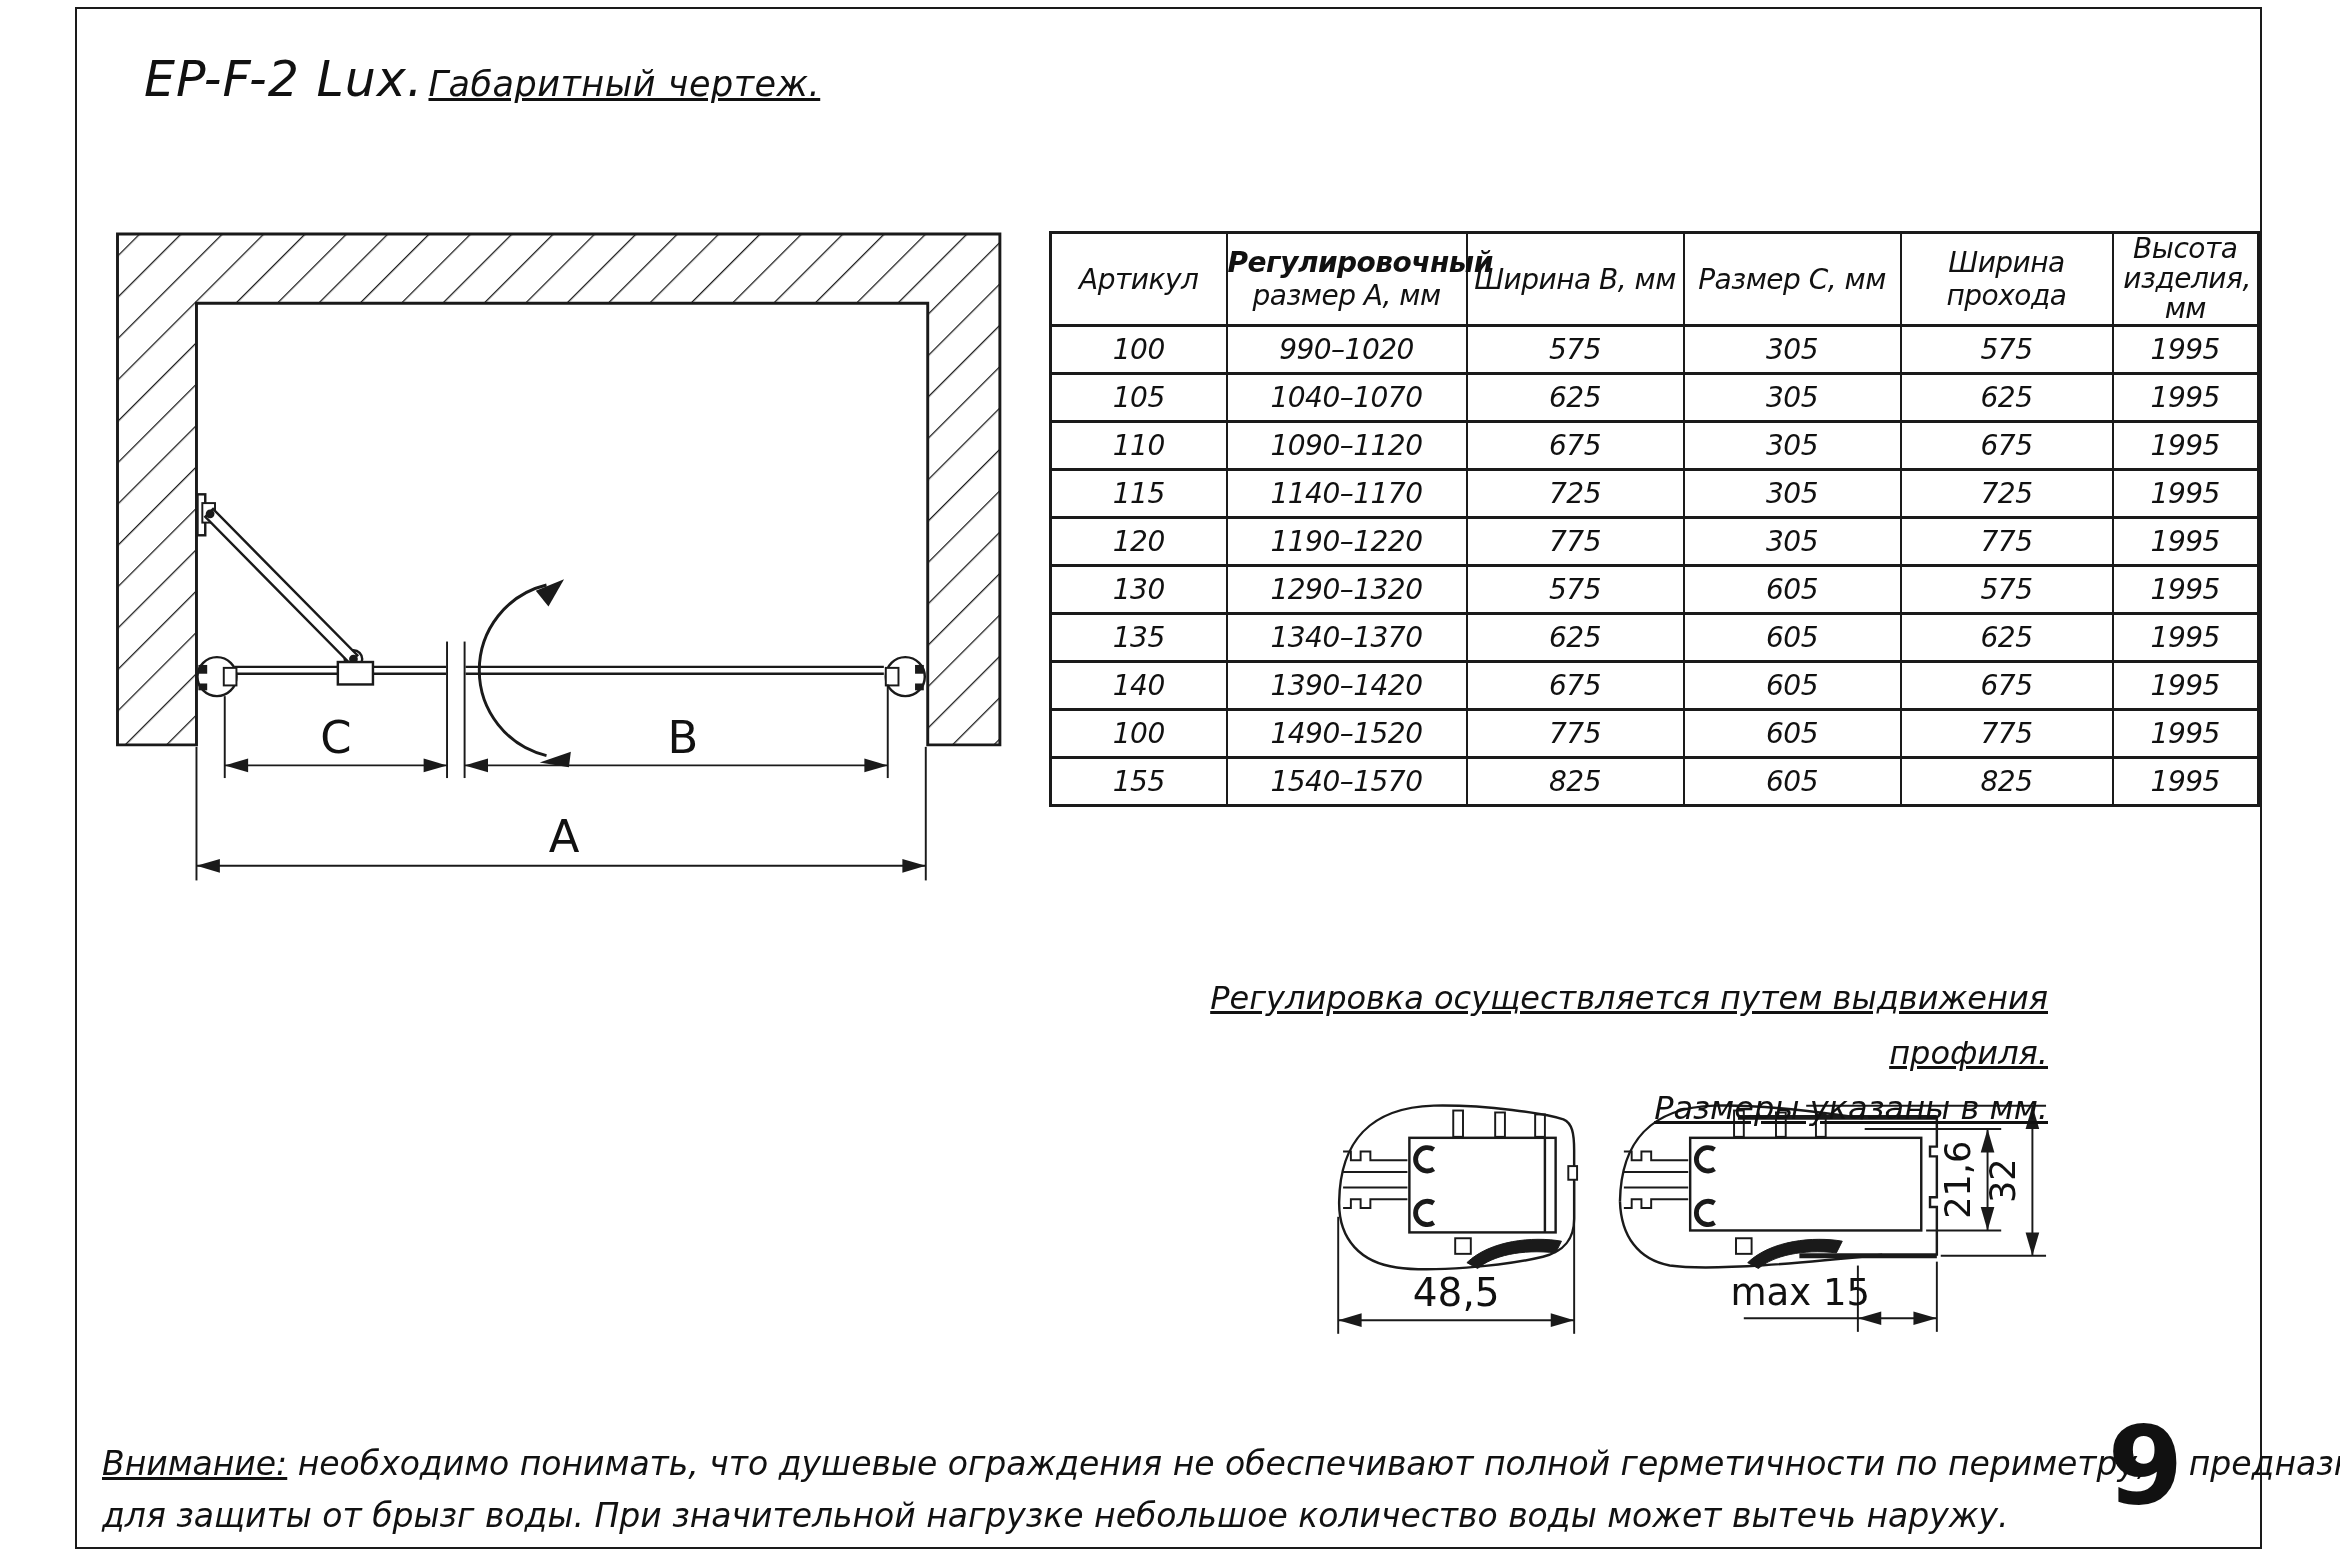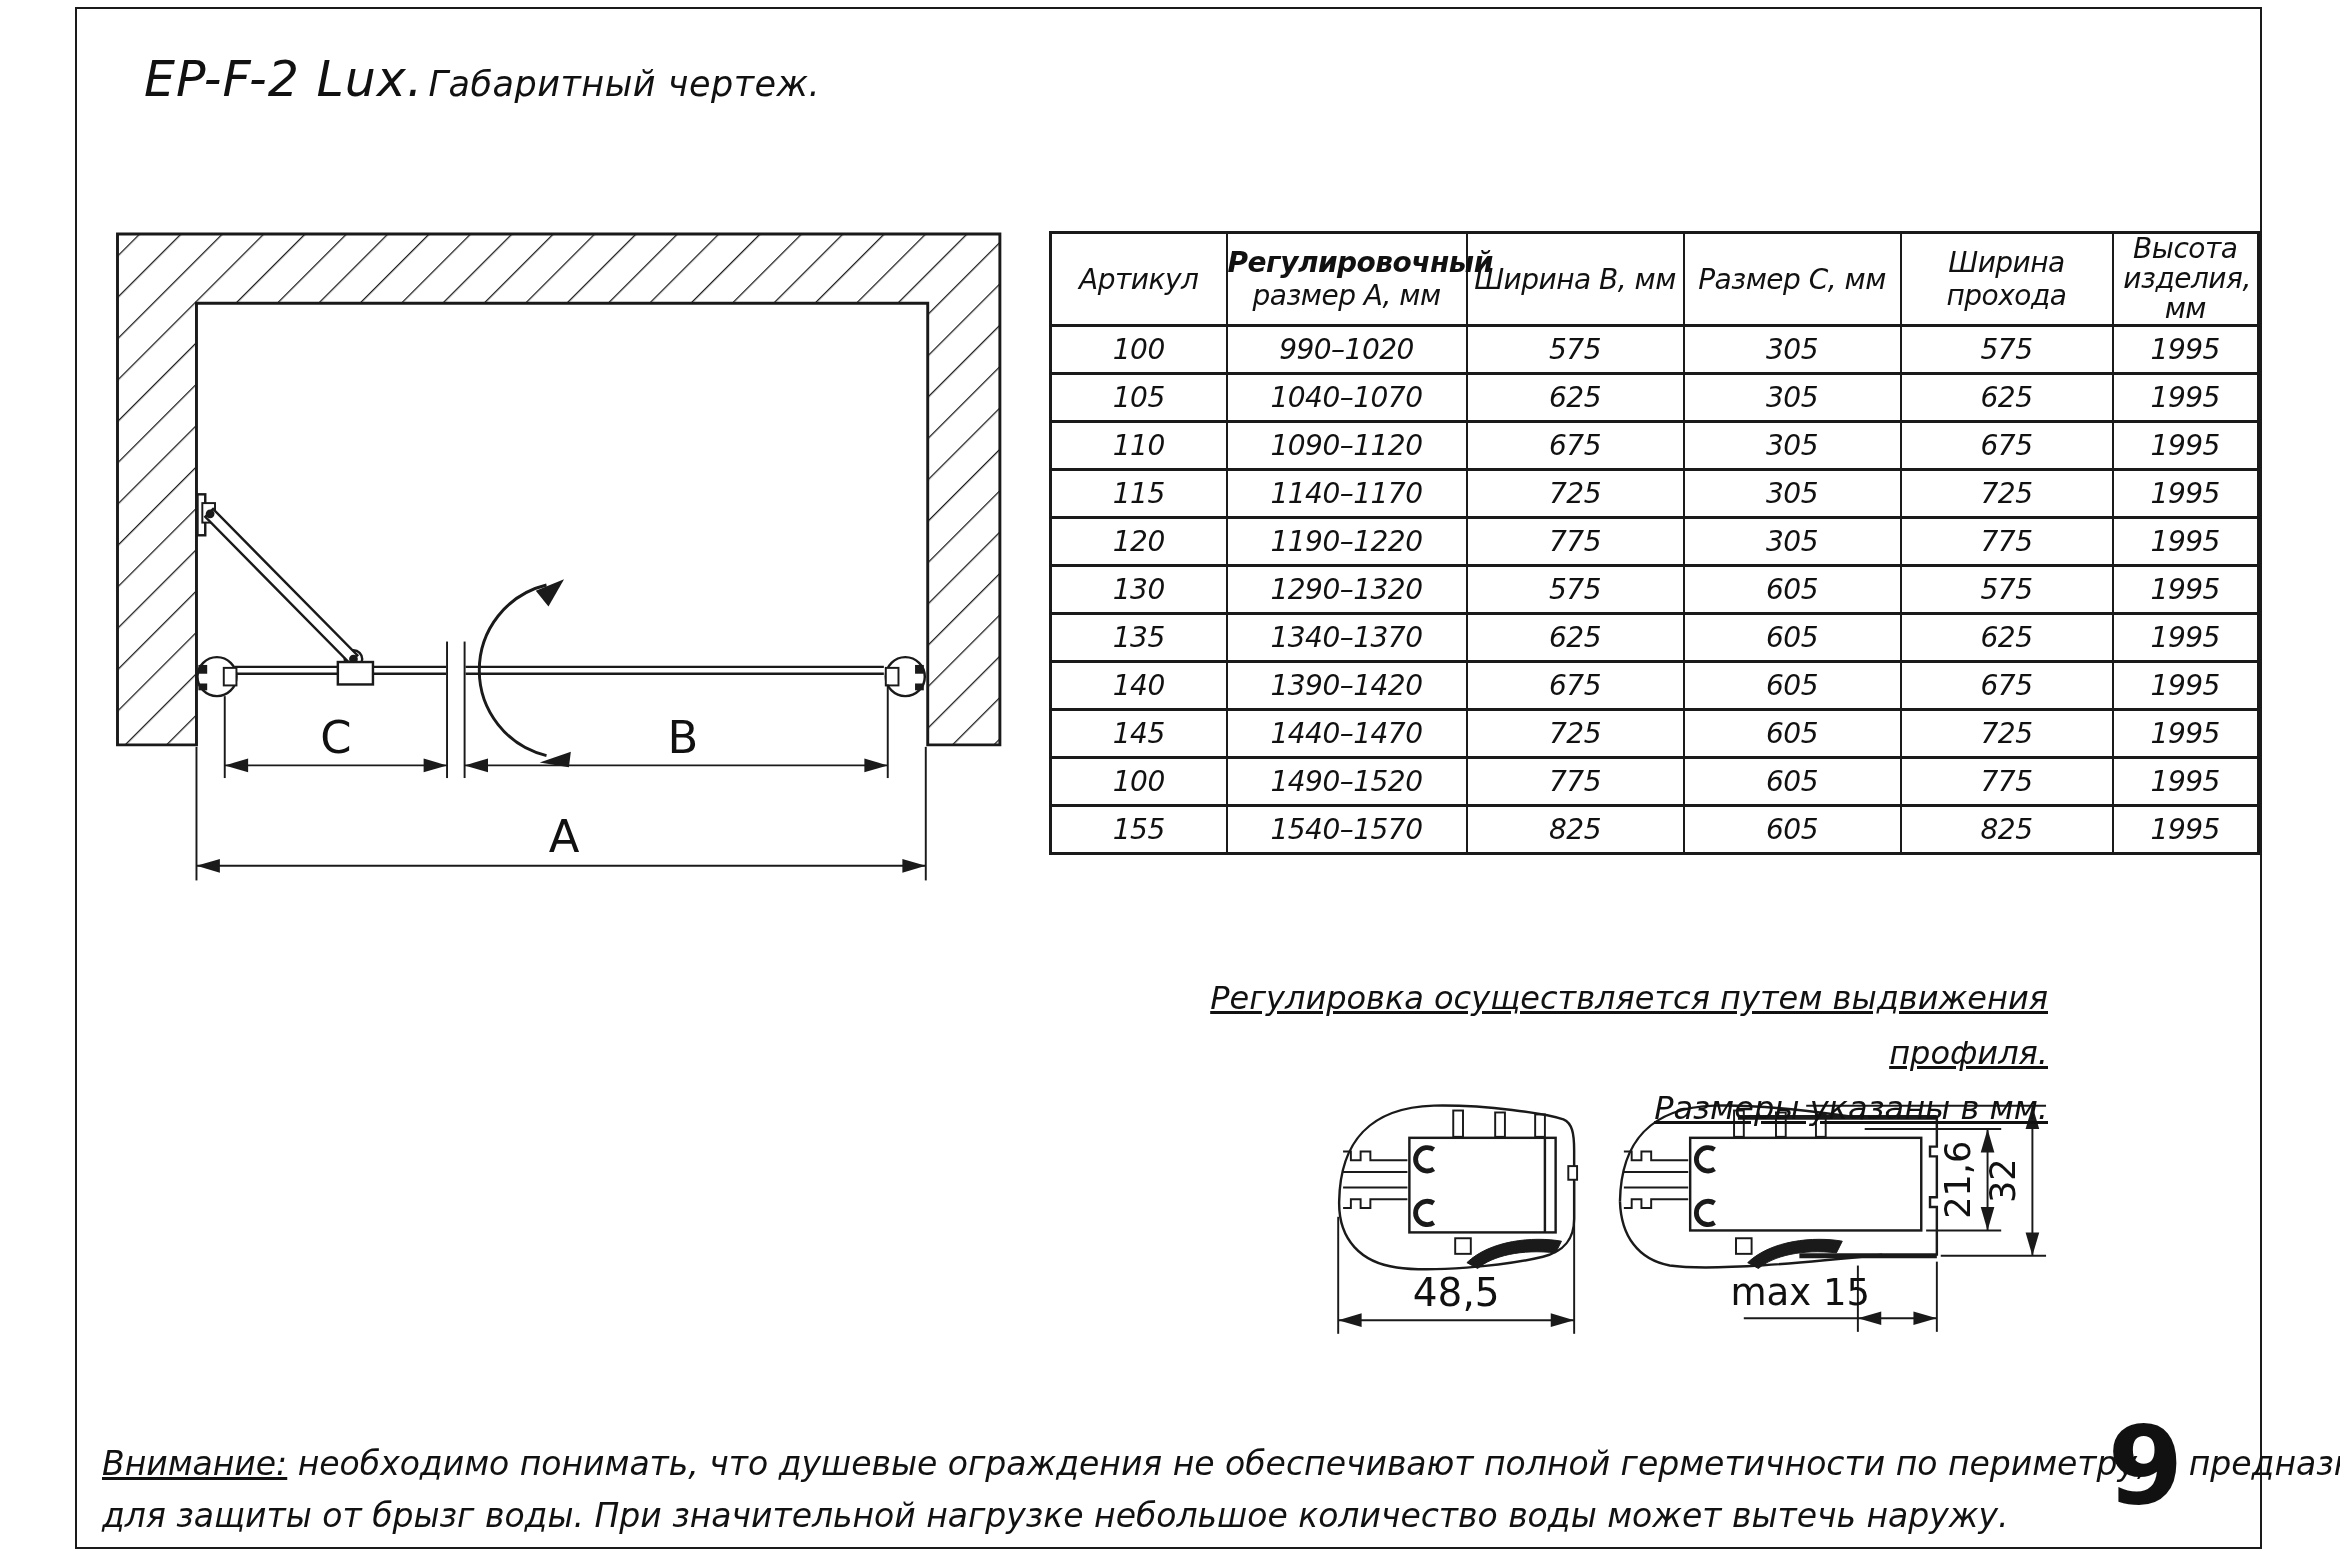--- a/index.html
+++ b/index.html
@@ -2,21 +2,21 @@
 <html><head>
 <meta charset="utf-8">
 <style>
   html,body{margin:0;padding:0;background:#fff;}
   body{width:2341px;height:1560px;position:relative;overflow:hidden;
        font-family:"DejaVu Sans",sans-serif;color:#111;}
   .frame{position:absolute;left:75px;top:6.8px;width:2187px;height:1542px;
          border:2.9px solid #1a1a1a;box-sizing:border-box;}
   .title{position:absolute;left:144px;top:51px;white-space:nowrap;font-style:italic;}
   .title .main{font-size:49px;letter-spacing:1px;}
-  .title .sub{font-size:35px;letter-spacing:0.5px;}
+  .title .sub{font-size:35px;letter-spacing:0.5px;text-decoration:underline;}
   svg.draw{position:absolute;left:0;top:0;}
   
   table.spec{position:absolute;left:1049px;top:231px;width:1208px;
              border-collapse:collapse;table-layout:fixed;
              border:3.9px solid #1a1a1a;}
   table.spec th,table.spec td{
       border-left:2px solid #1a1a1a;border-right:2px solid #1a1a1a;
       border-top:3.9px solid #1a1a1a;border-bottom:3.9px solid #1a1a1a;
       text-align:center;vertical-align:middle;
       font-style:italic;font-weight:normal;font-size:28px;
@@ -271,28 +271,20 @@
       </tr>
       <tr>
         <td>140</td>
         <td>1390–1420</td>
         <td>675</td>
         <td>605</td>
         <td>675</td>
         <td>1995</td>
       </tr>
       <tr>
-        <td>145</td>
-        <td>1440–1470</td>
-        <td>725</td>
-        <td>605</td>
-        <td>725</td>
-        <td>1995</td>
-      </tr>
-      <tr>
         <td>100</td>
         <td>1490–1520</td>
         <td>775</td>
         <td>605</td>
         <td>775</td>
         <td>1995</td>
       </tr>
       <tr>
         <td>155</td>
         <td>1540–1570</td>

